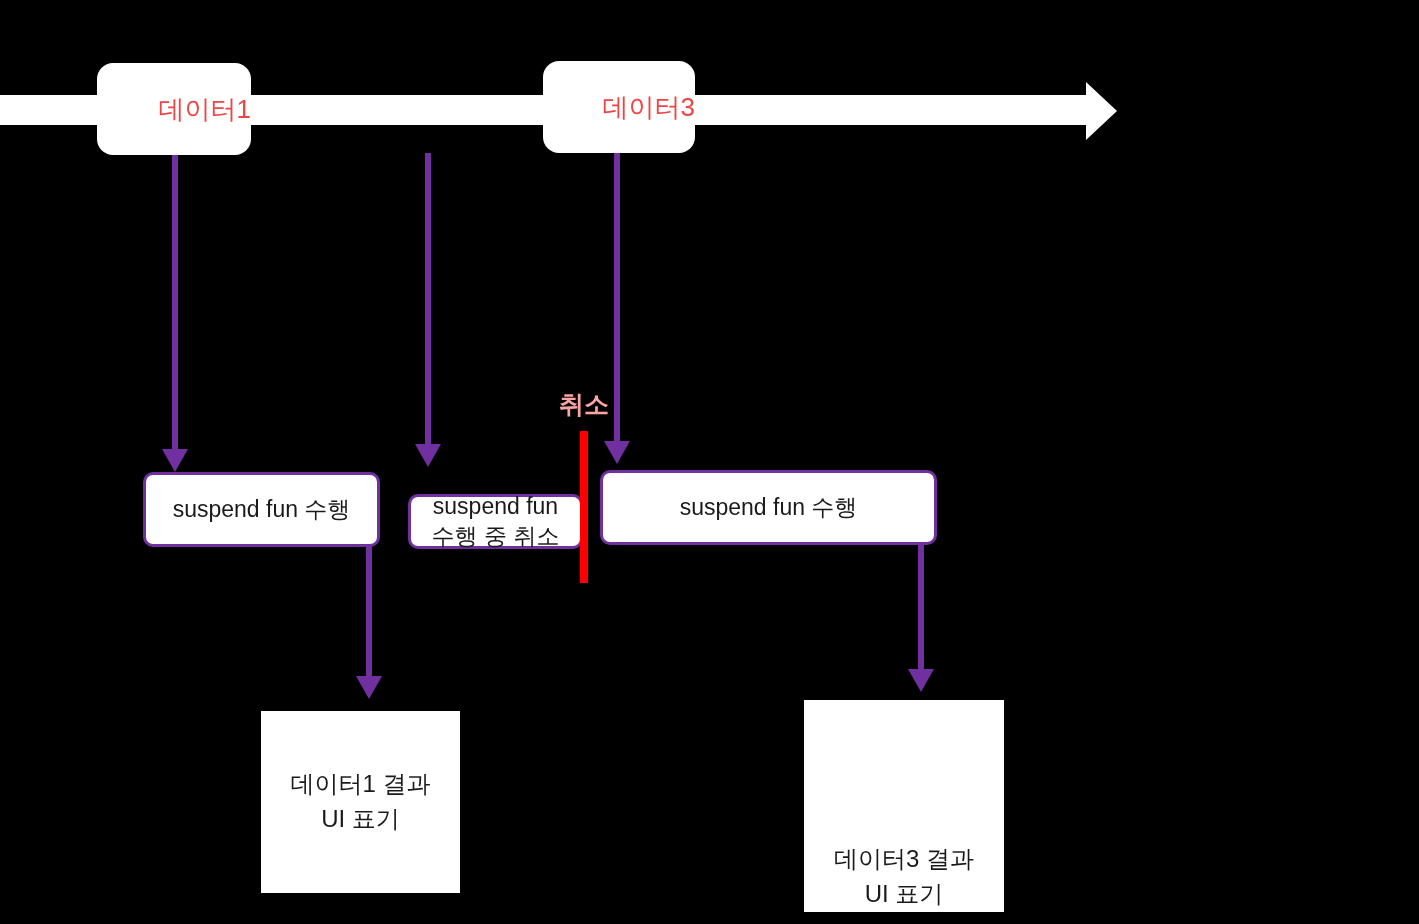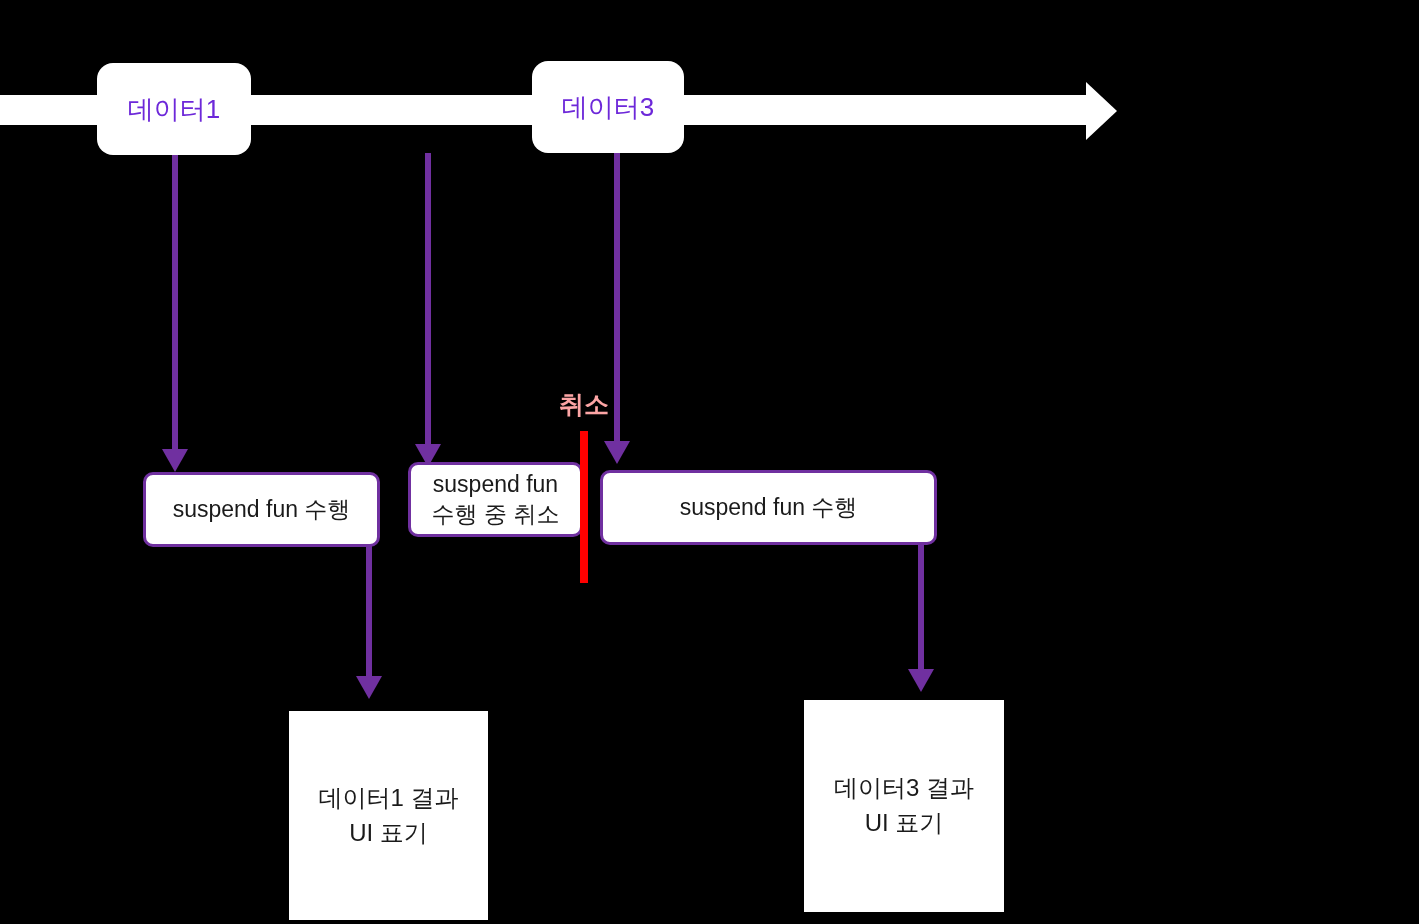--- a/index.html
+++ b/index.html
@@ -31,28 +31,28 @@
     border-left: 31px solid #ffffff;
   }
   
   .event {
     position: absolute;
     height: 92px;
     background: #ffffff;
     border-radius: 16px;
     display: flex;
     align-items: center;
-    justify-content: center;
+    justify-content: flex-end;
     font-size: 26px;
-    color: #6d28d9;
+    color: #ef4444;
     z-index: 2;
   }
   #evt1 { left: 97px;  top: 63px; width: 154px; }
   #evt2 { left: 348px; top: 61px; width: 154px; }
-  #evt3 { left: 532px; top: 61px; width: 152px; }
+  #evt3 { left: 543px; top: 61px; width: 152px; }
   
   .shaft {
     position: absolute;
     width: 6px;
     background: #7030A0;
   }
   .ahead {
     position: absolute;
     width: 0; height: 0;
     border-left: 13px solid transparent;
@@ -80,21 +80,21 @@
     flex-direction: column;
     align-items: center;
     justify-content: center;
     font-size: 23px;
     line-height: 1.3;
     color: #1a1a1a;
     z-index: 2;
     text-align: center;
   }
   #proc1 { left: 143px; top: 472px; width: 237px; height: 75px; }
-  #proc2 { left: 408px; top: 462px; width: 175px; height: 75px; }
+  #proc2 { left: 408px; top: 494px; width: 175px; height: 55px; }
   #proc3 { left: 600px; top: 470px; width: 337px; height: 75px; }
   
   .cancel-line {
     position: absolute;
     left: 580px; top: 431px;
     width: 8px; height: 152px;
     background: #FF0000;
     z-index: 5;
   }
   .cancel-label {
@@ -114,22 +114,22 @@
     display: flex;
     flex-direction: column;
     align-items: center;
     justify-content: center;
     font-size: 24px;
     line-height: 1.45;
     color: #1a1a1a;
     text-align: center;
     z-index: 2;
   }
-  #res1 { left: 261px; top: 711px; width: 199px; height: 209px; margin-left: 28px; }
-  #res3 { left: 804px; top: 700px; width: 200px; height: 212px; }
+  #res1 { left: 261px; top: 711px; width: 199px; height: 182px; }
+  #res3 { left: 804px; top: 700px; width: 200px; height: 212px; justify-content: flex-end; }
 </style>
 </head>
 <body>
 
 <div class="diagram">
 
   <div class="tl-bar"></div>
   <div class="tl-head"></div>
 
   <div class="event" id="evt1">

